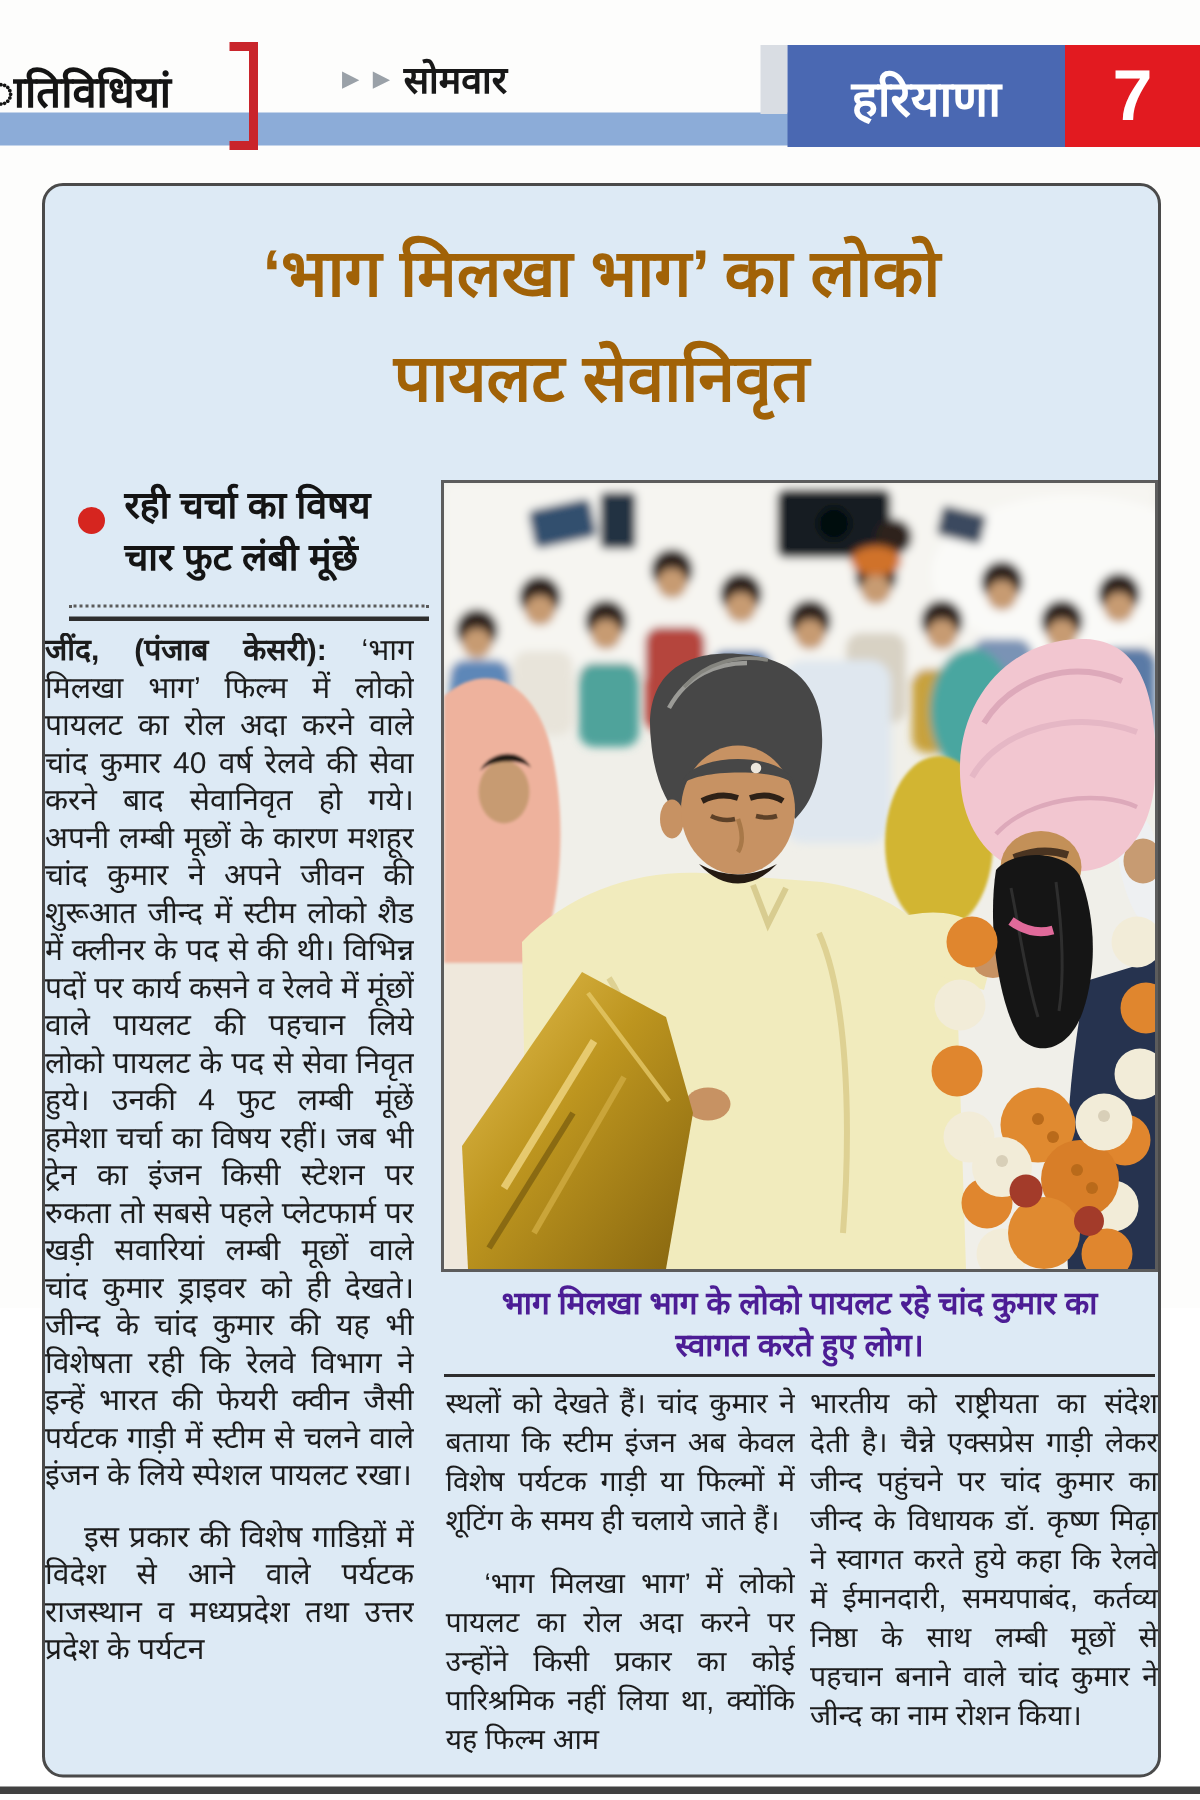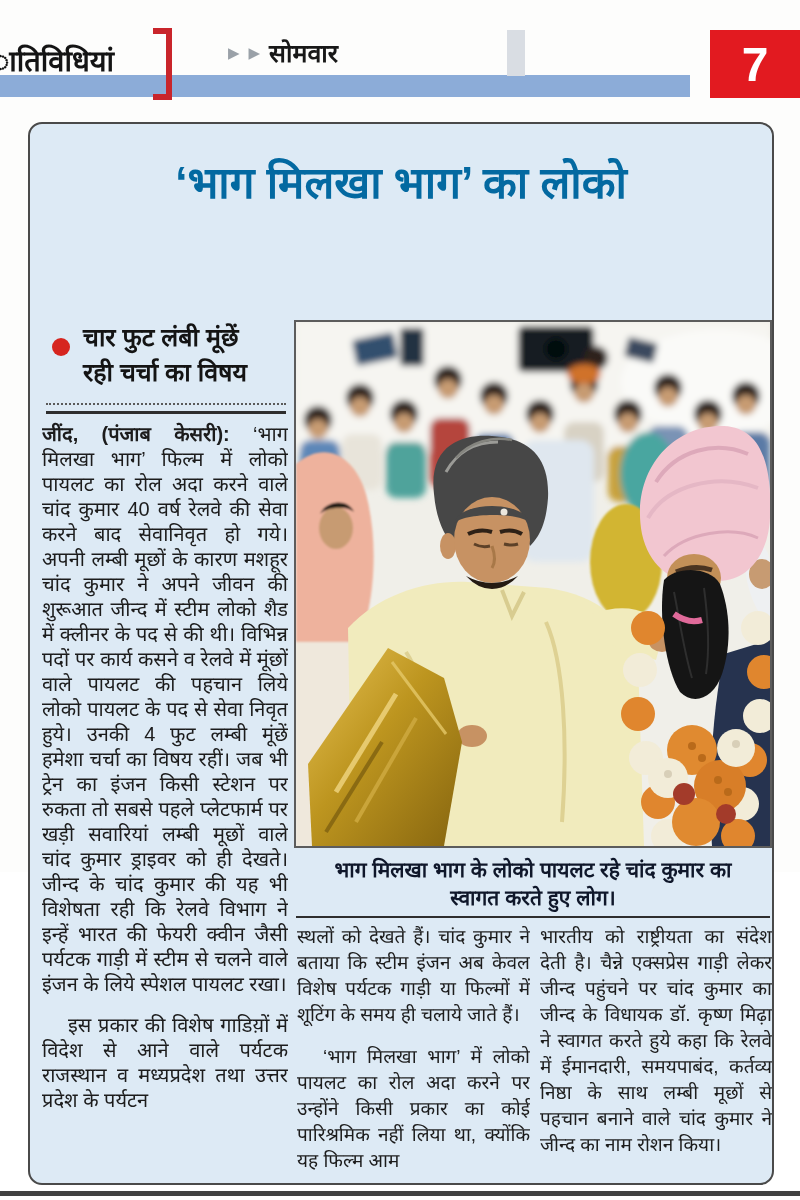--- a/index.html
+++ b/index.html
@@ -54,58 +54,58 @@
 
   
   .article-box{
     position:absolute;left:28px;top:122px;width:746px;height:1063px;
     background:var(--article-bg,#ddeaf5);
     border:2px solid var(--article-border,#4a4a4a);
     border-radius:14px;
   }
   .headline{
     position:absolute;top:24px;left:8px;right:8px;
-    text-align:center;font-weight:bold;color:#0369a1;
+    text-align:center;font-weight:bold;color:#a16207;
     font-size:44px;line-height:70px;
   }
   .subhead-dot{
     position:absolute;left:22px;top:214px;width:18px;height:18px;border-radius:50%;
     background:var(--bullet-red,#d6251f);
   }
   .subhead-text{
     position:absolute;left:53px;top:196px;width:212px;
     font-size:25px;font-weight:bold;line-height:35px;color:#141414;
   }
   .subhead-dotted{position:absolute;left:16px;top:279px;width:240px;border-top:2px dotted #5a5a5a;}
   .subhead-solid{position:absolute;left:16px;top:287px;width:240px;border-top:3px solid var(--rule-dark,#2e2e2e);}
 
   .col{color:var(--text-dark,#1c1c1c);text-align:justify;overflow:hidden;}
   .col p{margin:0;}
   .col p.indent{text-indent:26px;margin-top:16px;}
   .lead{font-weight:bold;}
   .col-left{
-    position:absolute;left:12px;top:298px;width:246px;height:762px;
+    position:absolute;left:0;top:298px;width:246px;height:762px;
     font-size:20px;line-height:25px;
   }
   .col-mid{
     position:absolute;left:267px;top:800px;width:233px;height:262px;
     font-size:19px;line-height:26px;
   }
   .col-right{
     position:absolute;left:510px;top:800px;width:232px;height:262px;
     font-size:19px;line-height:26px;
   }
 
   .photo-frame{
     position:absolute;left:264px;top:196px;width:478px;height:528px;
     border:2px solid #5c5c5c;background:#fff;overflow:hidden;
   }
   .caption{
     position:absolute;left:264px;top:732px;width:478px;padding:0 14px;
-    text-align:center;font-weight:bold;font-size:21px;line-height:28px;color:#0f172a;
+    text-align:center;font-weight:bold;font-size:21px;line-height:28px;color:#4c1d95;
   }
   .caption-rule{position:absolute;left:266px;top:792px;width:474px;border-top:2px solid var(--rule-dark,#2e2e2e);}
 
   .page-bottom-line{position:absolute;left:0;top:1191px;width:800px;height:5px;background:#414141;}
 </style>
 </head>
 <body>
 
 <div class="page">
 
@@ -115,32 +115,34 @@
   <div class="bracket-v"></div>
   <div class="bracket-cap-bot"></div>
 
   <div class="hdr-date">
     <span class="tri">▶</span>
     <span class="tri">▶</span>
     <span>सोमवार</span>
   </div>
 
   <div class="hdr-graybit"></div>
+  <div class="hdr-section">हरियाणा</div>
   <div class="hdr-page">7</div>
 
   <main class="article-box">
 
     <div class="headline">
       <div>‘भाग मिलखा भाग’ का लोको</div>
+      <div>पायलट सेवानिवृत</div>
     </div>
 
     <span class="subhead-dot"></span>
     <div class="subhead-text">
+      <div>रही चर्चा का विषय</div>
       <div>चार फुट लंबी मूंछें</div>
-      <div>रही चर्चा का विषय</div>
     </div>
     <div class="subhead-dotted"></div>
     <div class="subhead-solid"></div>
 
     <div class="col col-left">
       <p><span class="lead">जींद, (पंजाब केसरी):</span> <span>‘भाग मिलखा भाग’ फिल्म में लोको पायलट का रोल अदा करने वाले चांद कुमार 40 वर्ष रेलवे की सेवा करने बाद सेवानिवृत हो गये। अपनी लम्बी मूछों के कारण मशहूर चांद कुमार ने अपने जीवन की शुरूआत जीन्द में स्टीम लोको शैड में क्लीनर के पद से की थी। विभिन्न पदों पर कार्य कसने व रेलवे में मूंछों वाले पायलट की पहचान लिये लोको पायलट के पद से सेवा निवृत हुये। उनकी 4 फुट लम्बी मूंछें हमेशा चर्चा का विषय रहीं। जब भी ट्रेन का इंजन किसी स्टेशन पर रुकता तो सबसे पहले प्लेटफार्म पर खड़ी सवारियां लम्बी मूछों वाले चांद कुमार ड्राइवर को ही देखते। जीन्द के चांद कुमार की यह भी विशेषता रही कि रेलवे विभाग ने इन्हें भारत की फेयरी क्वीन जैसी पर्यटक गाड़ी में स्टीम से चलने वाले इंजन के लिये स्पेशल पायलट रखा।</span></p>
       <p class="indent">इस प्रकार की विशेष गाडिय़ों में विदेश से आने वाले पर्यटक राजस्थान व मध्यप्रदेश तथा उत्तर प्रदेश के पर्यटन</p>
     </div>
 
     <div class="photo-frame">

